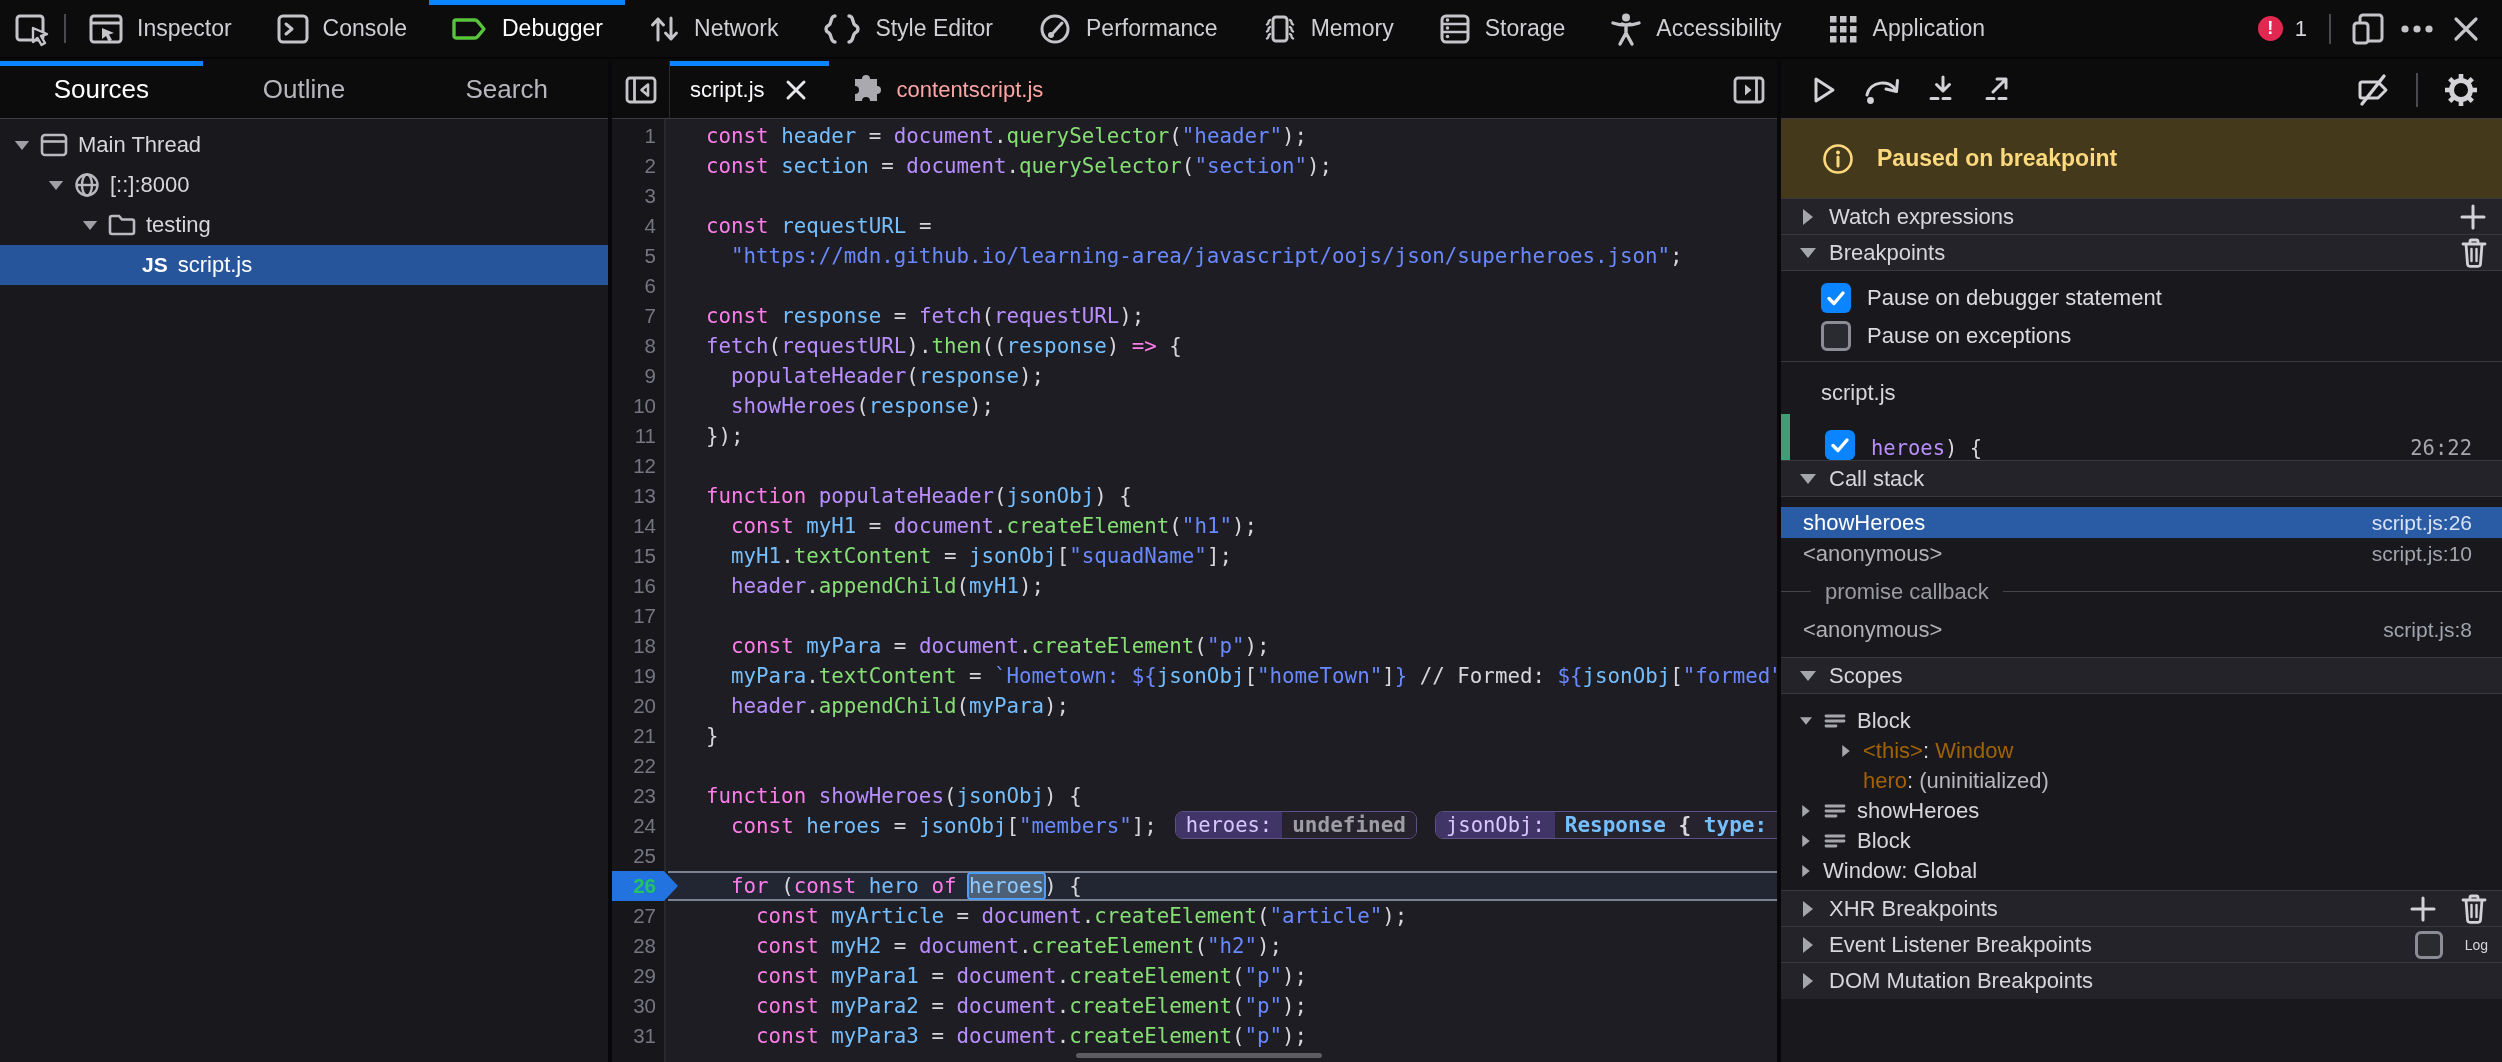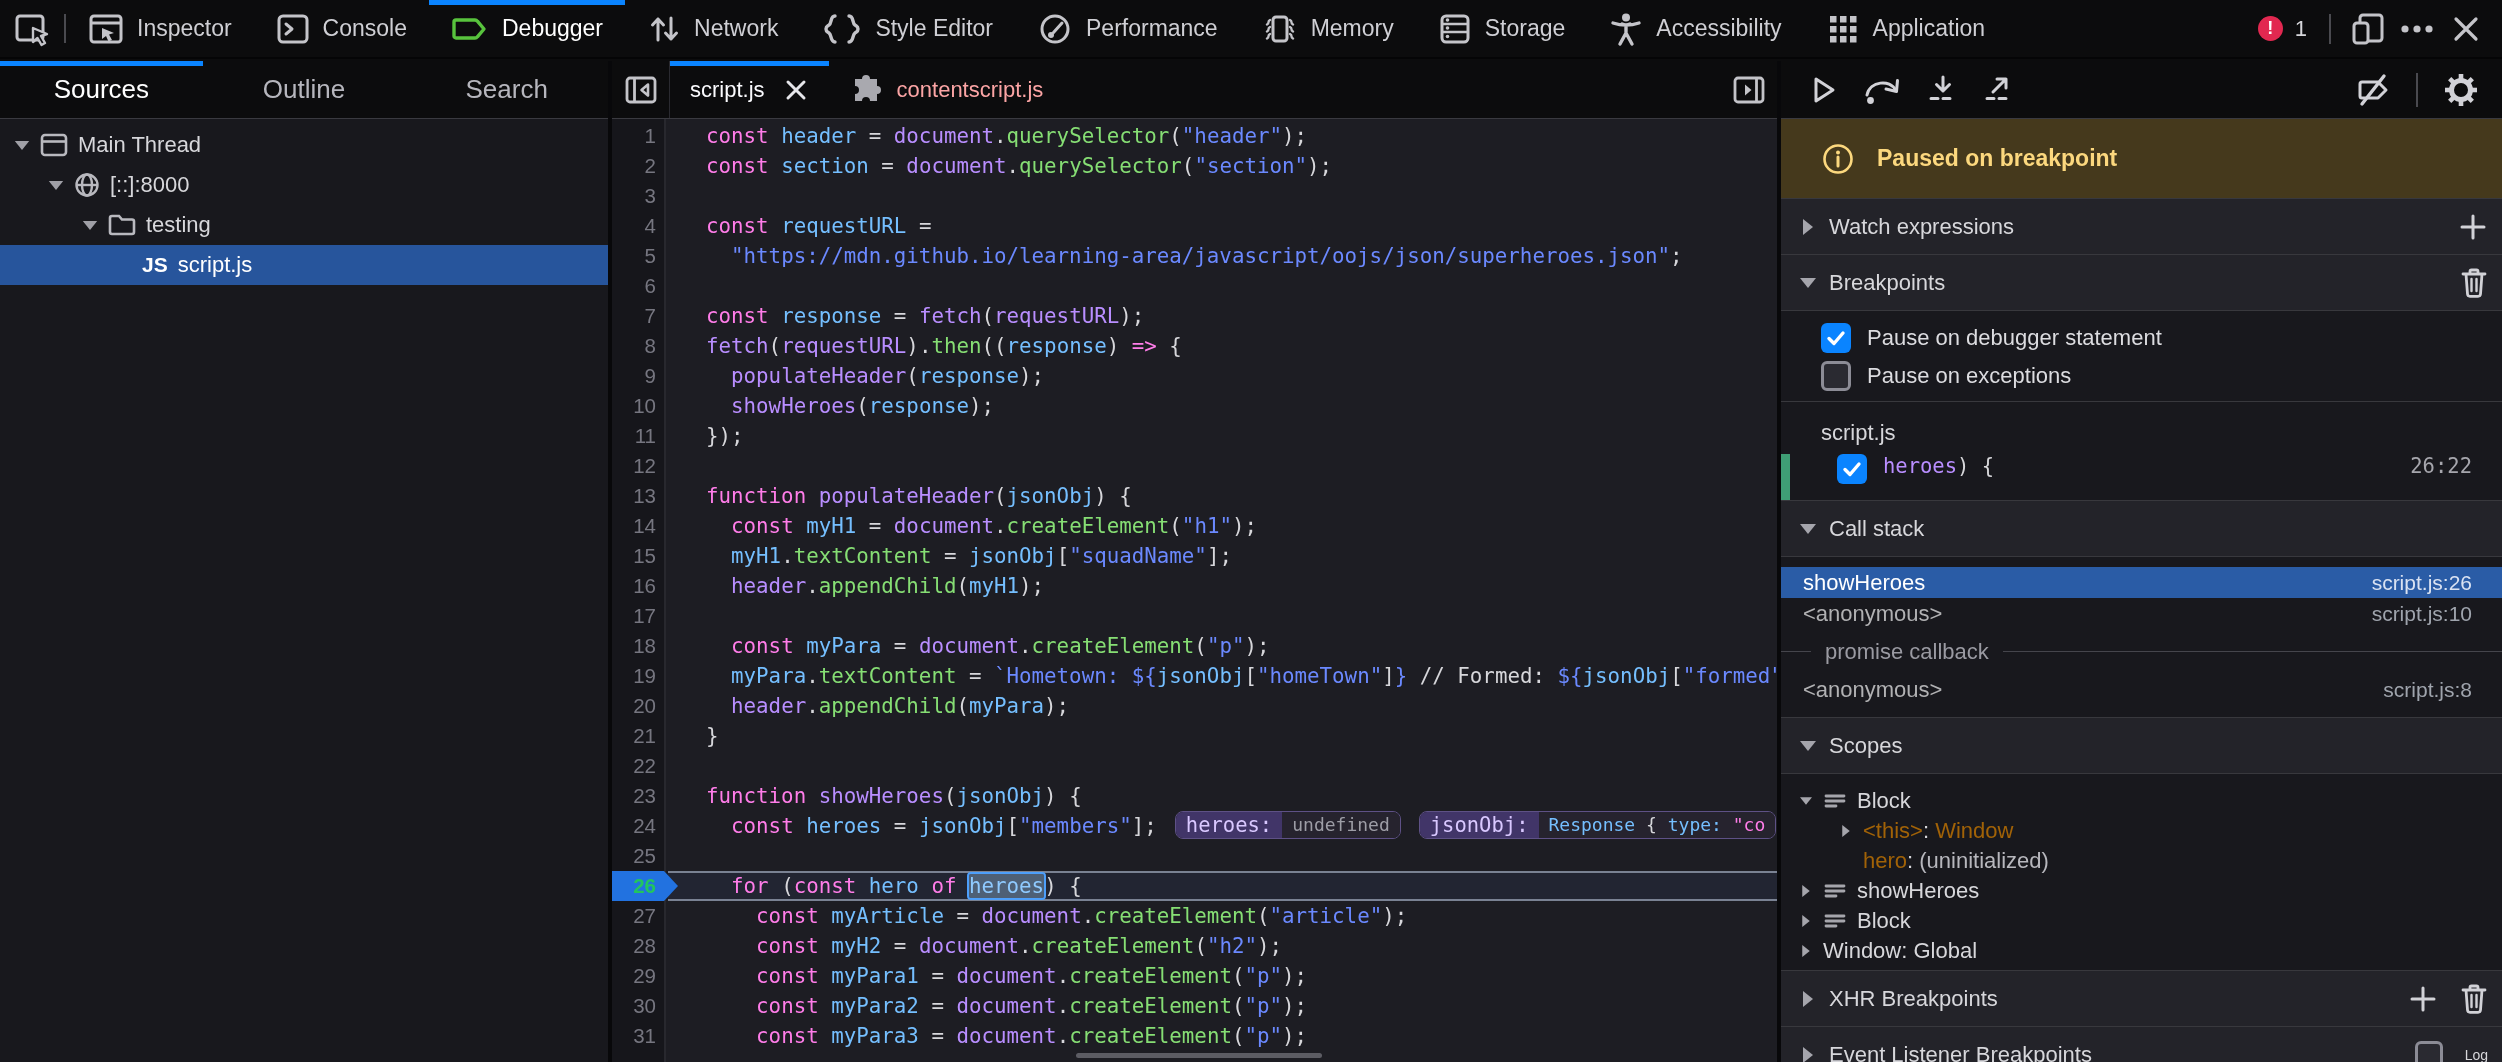--- a/index.html
+++ b/index.html
@@ -84,49 +84,49 @@
     box-shadow:inset 0 2px 0 rgba(195,208,228,0.55), inset 0 -2px 0 rgba(195,208,228,0.55);}
   .cl.paused .gut{color:#22c55e;font-weight:700;}
   .paused-marker{position:absolute;left:0;top:0;width:66px;height:30px;background:#2272e0;z-index:1;
     clip-path:polygon(0 0,52px 0,66px 15px,52px 30px,0 30px);}
   .tk-k{color:var(--c-k);} .tk-d{color:var(--c-d);} .tk-v{color:var(--c-v);}
   .tk-p{color:var(--c-p);} .tk-s{color:var(--c-s);} .tk-w{color:var(--c-w);}
   .tk-hl{color:#8fcaff;background:#4e6076;outline:2px solid #4d9ffb;border-radius:2px;}
   .chip{display:inline-flex;align-items:center;height:28px;border:1px solid #5e5186;border-radius:8px;
     overflow:hidden;margin-left:18px;vertical-align:middle;position:relative;top:-2px;}
   .chip .cname{background:#413568;color:#d9c8ff;font-size:20.5px;line-height:28px;padding:0 10px;}
-  .chip .cval{background:#26232e;color:#9d9da6;font-size:18px;line-height:28px;padding:0 10px;white-space:pre;}
+  .chip .cval{background:#26232e;color:#9d9da6;font-size:21px;line-height:28px;padding:0 10px;white-space:pre;font-weight:bold;}
   .chip .cval .rb{color:#75bfff;} .chip .cval .rw{color:#d7d7db;} .chip .cval .rs{color:#ff7de9;}
   #hscroll-thumb{position:absolute;left:464px;bottom:4px;width:246px;height:5px;border-radius:3px;background:rgba(195,195,205,0.38);}
 
   
   #cmdbar{width:100%;display:flex;align-items:center;padding-left:14px;}
   .cmd-btn{width:58px;height:58px;display:flex;align-items:center;justify-content:center;}
   #cmdbar .rightgrp{margin-left:auto;display:flex;align-items:center;padding-right:10px;}
   .vsep{width:2px;height:34px;background:#4a4a4f;margin:0 14px;}
 
   #right-scroll{flex:1;overflow:hidden;display:flex;flex-direction:column;}
   #paused-banner{height:80px;background:#45391c;border-bottom:1px solid var(--border);
     display:flex;align-items:center;padding-left:40px;gap:22px;flex:none;}
   #paused-banner .msg{color:#fcd87e;font-size:23px;font-weight:700;}
-  .acc-header{height:56px;background:var(--bg-header);border-bottom:1px solid var(--border);
+  .acc-header{height:36px;background:var(--bg-header);border-bottom:1px solid var(--border);
     display:flex;align-items:center;padding:0 14px 0 16px;flex:none;font-size:22px;color:var(--txt);}
   .acc-header .title{margin-left:10px;}
   .acc-header .hbtns{margin-left:auto;display:flex;align-items:center;gap:22px;}
   .acc-twisty{width:22px;display:flex;justify-content:center;}
   .tw-down{width:0;height:0;border-left:8px solid transparent;border-right:8px solid transparent;border-top:10px solid #a5a5ac;}
   .tw-right{width:0;height:0;border-top:8px solid transparent;border-bottom:8px solid transparent;border-left:10px solid #a5a5ac;}
 
   #bp-options{background:var(--bg-panel);border-bottom:1px solid var(--border);padding:8px 0 6px;flex:none;}
   .bp-opt{height:38px;display:flex;align-items:center;padding-left:40px;gap:16px;font-size:22px;color:#dcdce0;}
   .cb{width:30px;height:30px;border-radius:6px;flex:none;display:flex;align-items:center;justify-content:center;}
   .cb.checked{background:#0a84ff;}
   .cb.unchecked{background:#2a2a31;border:3px solid #8c8c96;}
   #bp-source-head{padding:18px 0 8px 40px;font-size:22px;color:#d7d7db;flex:none;}
-  #bp-entry{height:46px;display:flex;align-items:flex-start;position:relative;padding-left:56px;gap:16px;flex:none;}
+  #bp-entry{height:46px;display:flex;align-items:flex-end;position:relative;padding-left:44px;gap:16px;flex:none;}
   #bp-entry::before{content:"";position:absolute;left:0;top:0;bottom:0;width:9px;background:#3f9e75;}
   #bp-entry .snippet{font-size:20.5px;color:#b98eff;}
   #bp-entry .snippet .rest{color:#d7d7db;}
   #bp-entry .loc{margin-left:auto;padding-right:30px;font-size:20.5px;color:#a6a6ad;}
   .rowsep{height:1px;background:var(--border);flex:none;}
 
   #callstack-list{padding:10px 0 12px;flex:none;}
   .cs-row{height:31px;display:flex;align-items:center;padding:0 30px 0 22px;font-size:22px;color:var(--txt-dim);}
   .cs-row .fname{white-space:nowrap;}
   .cs-row .floc{margin-left:auto;font-size:21px;color:#9fa4ad;}

